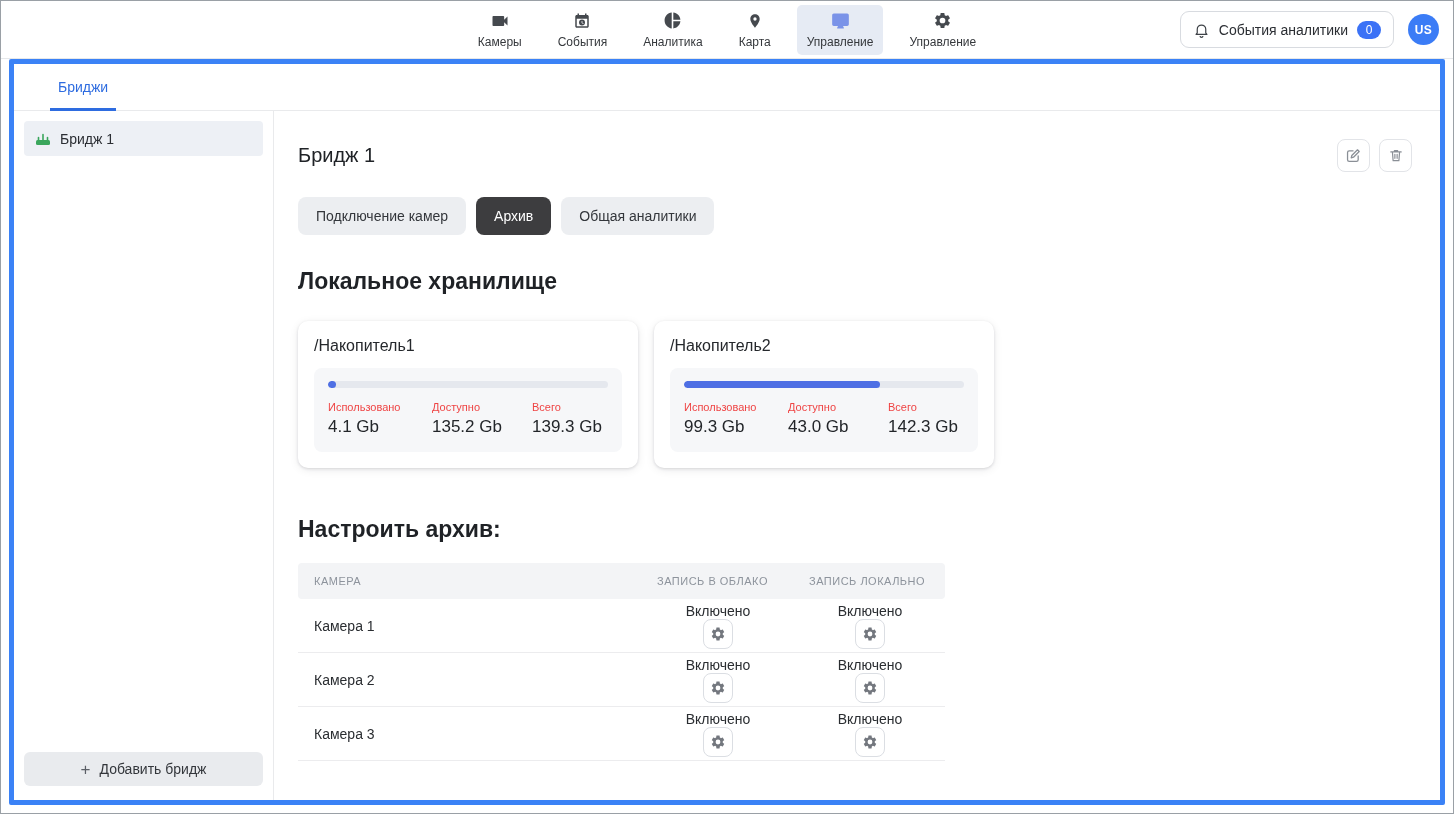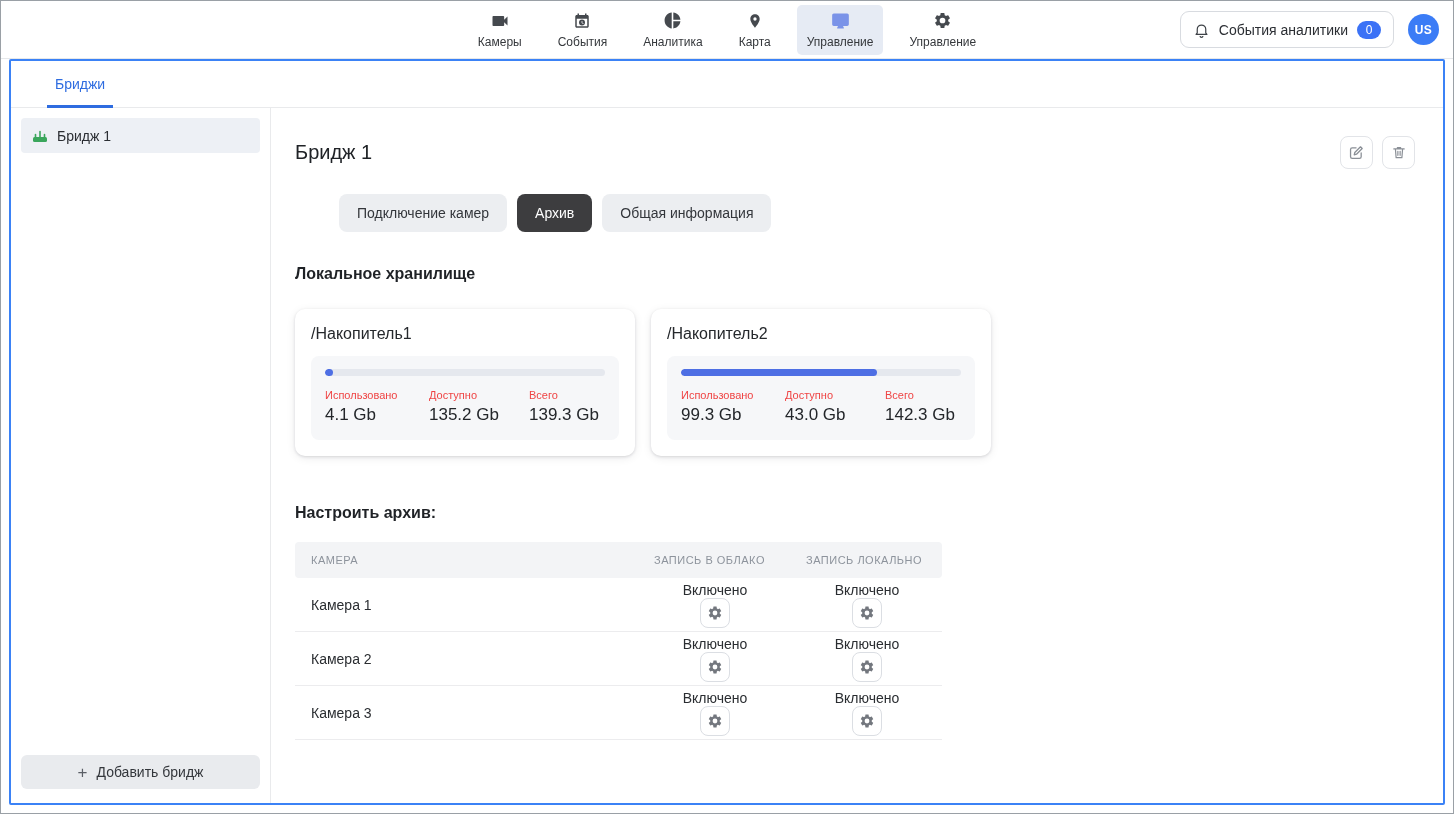--- a/index.html
+++ b/index.html
@@ -58,21 +58,21 @@
     width: 31px; height: 31px; border-radius: 50%;
     background: #3b7cf6; color: #fff;
     font-size: 12px; font-weight: bold;
     display: flex; align-items: center; justify-content: center;
     cursor: pointer; letter-spacing: .3px;
   }
 
   
   .frame {
     flex: 1; margin: 0 8px 8px 8px;
-    border: 2px solid #3b82f6; border-radius: 2px;
+    border: 5px solid #3b82f6; border-radius: 2px;
     display: flex; flex-direction: column; overflow: hidden;
     background: #fff;
   }
   .tabbar {
     height: 47px; flex: none;
     border-bottom: 1px solid #e9eaec;
     display: flex; align-items: flex-end;
     padding-left: 36px;
   }
   .side-tab {
@@ -110,29 +110,29 @@
   .title-row { display: flex; align-items: center; justify-content: space-between; }
   .page-title { font-size: 20px; font-weight: 500; color: #202327; }
   .title-actions { display: flex; gap: 9px; }
   .icon-btn {
     width: 33px; height: 33px;
     background: #fff; border: 1px solid #e2e4e8; border-radius: 8px;
     display: flex; align-items: center; justify-content: center;
     color: #8a8f96; cursor: pointer;
   }
 
-  .pill-tabs { margin-top: 25px; display: flex; gap: 10px; margin-left: 44px; }
+  .pill-tabs { margin-top: 25px; display: flex; gap: 10px; }
   .pill {
     height: 38px; padding: 0 18px; border: none; border-radius: 8px;
     background: #eceef1; color: #33363b;
     font-family: inherit; font-size: 14px; cursor: pointer;
   }
   .pill.active { background: #3d3d3f; color: #ffffff; }
 
-  .section-heading { margin-top: 33px; font-size: 16px; font-weight: bold; color: #1f2226; }
+  .section-heading { margin-top: 33px; font-size: 23px; font-weight: bold; color: #1f2226; }
 
   .cards { margin-top: 26px; display: flex; gap: 16px; }
   .card {
     width: 340px; background: #fff; border-radius: 10px;
     box-shadow: 0 1px 3px rgba(25,30,40,.14), 0 2px 10px rgba(25,30,40,.08);
     padding: 16px;
   }
   .card-name { font-size: 16px; color: #25282c; }
   .card-panel {
     margin-top: 13px; background: #f6f7f9; border-radius: 8px;
@@ -294,21 +294,21 @@
               <svg width="16" height="17" viewBox="0 0 20 20" fill="none" stroke="currentColor" stroke-width="1.5" stroke-linecap="round" stroke-linejoin="round">
                   <path d="M3.5 5.5h13M8 5.5V3.8h4v1.7M5.5 5.5l.9 11h7.2l.9-11M8.6 8.5v5m2.8-5v5"></path>
                 </svg>
             </button>
           </div>
         </div>
 
         <div class="pill-tabs">
           <button class="pill">Подключение камер</button>
           <button class="pill active">Архив</button>
-          <button class="pill">Общая информация</button>
+          <button class="pill">Общая аналитики</button>
         </div>
 
         <h2 class="section-heading">Локальное хранилище</h2>
 
         <div class="cards">
 
           <div class="card">
             <div class="card-name">/Накопитель1</div>
             <div class="card-panel">
               <div class="progress">

